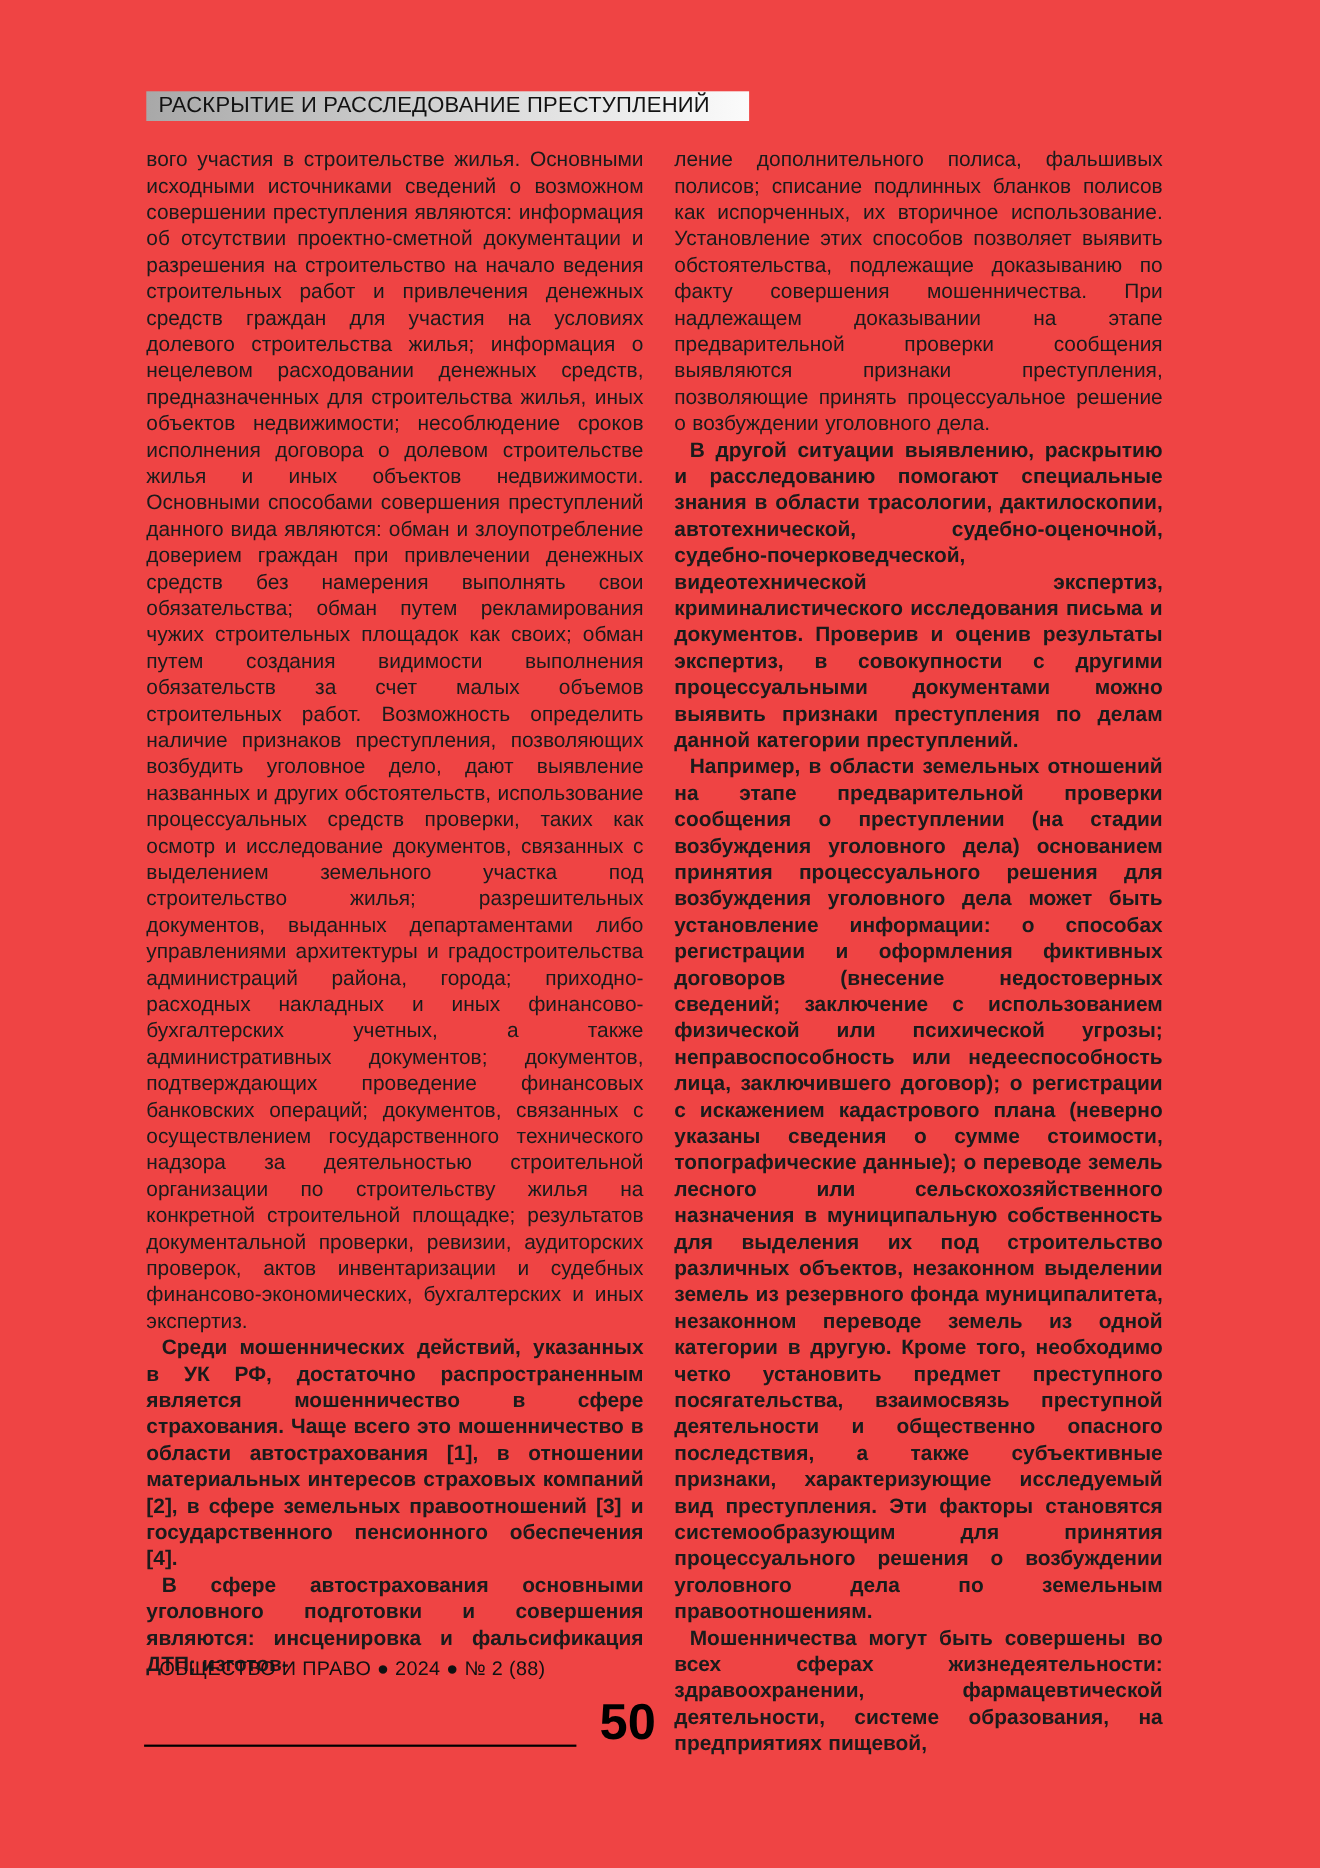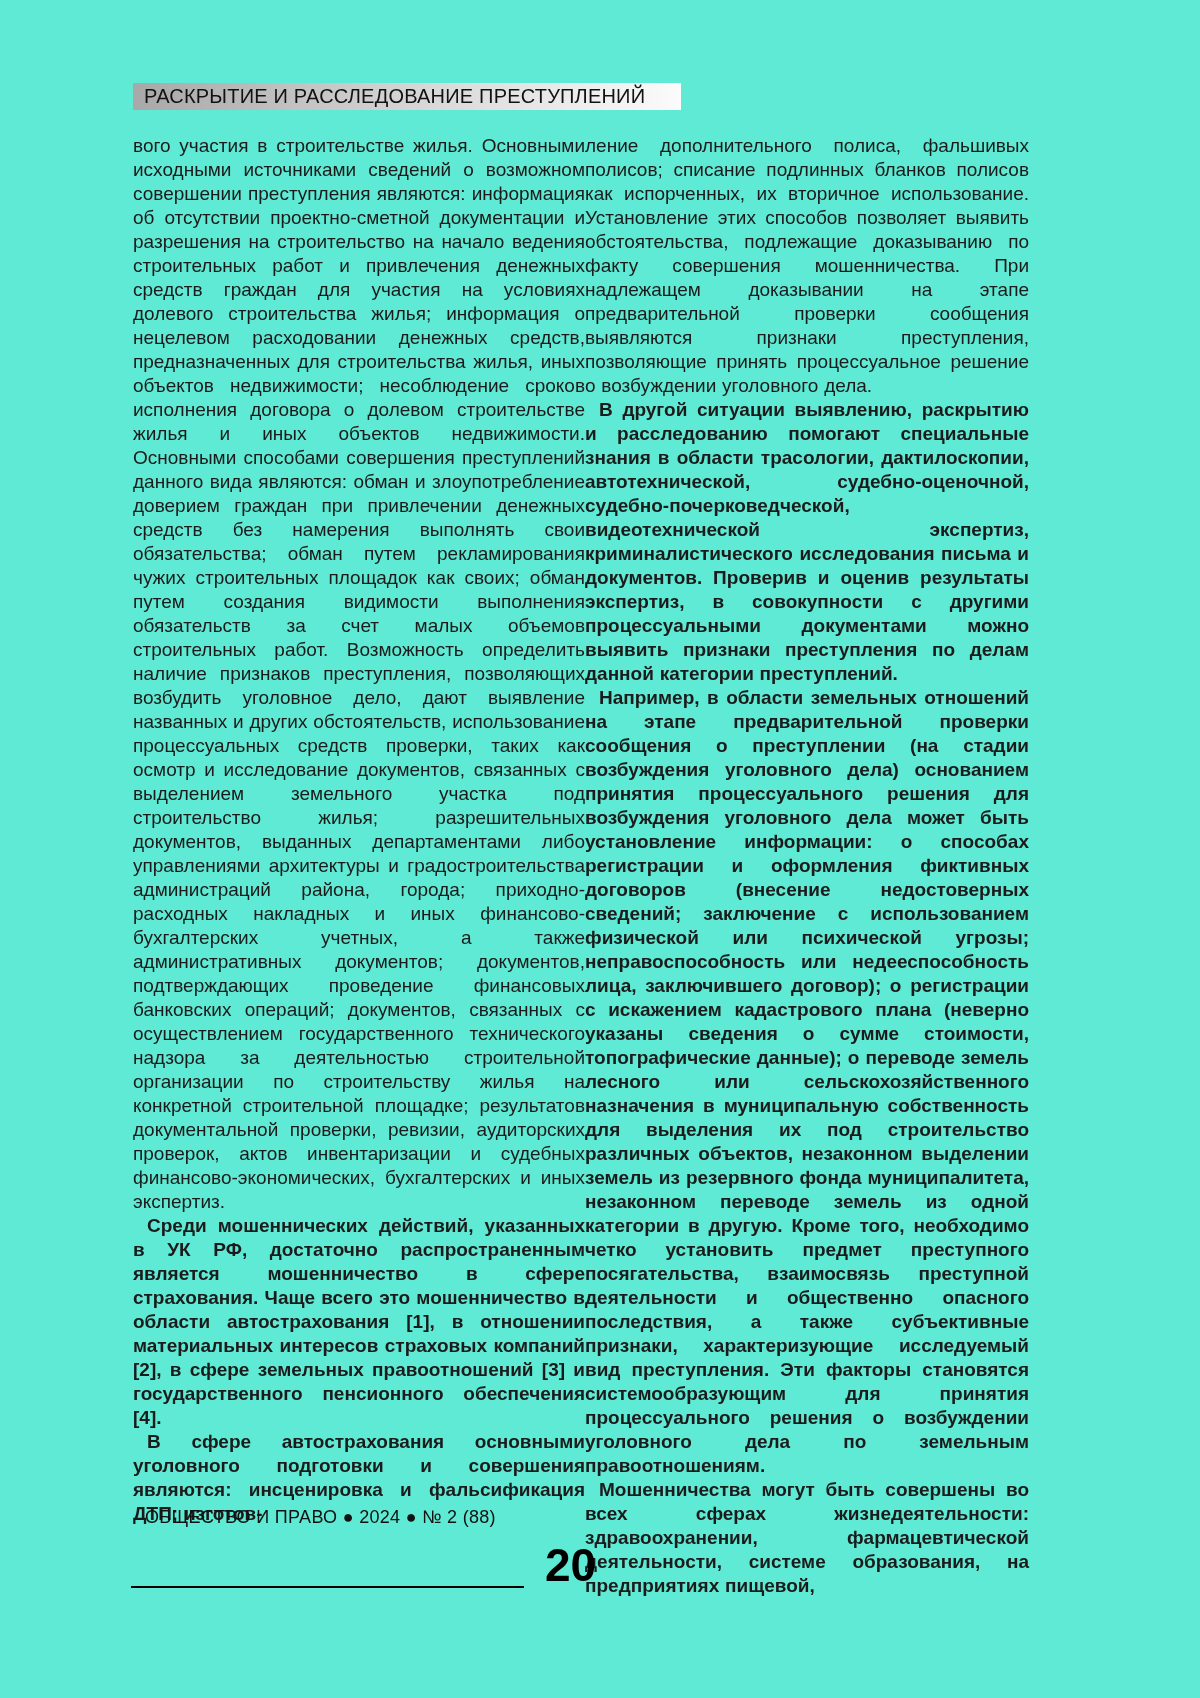--- a/index.html
+++ b/index.html
@@ -4,21 +4,21 @@
 <style>
   html, body {
     margin: 0;
     padding: 0;
     background: #ffffff;
   }
   .page {
     position: relative;
     width: 1200px;
     height: 1698px;
-    background: #5eead4;
+    background: #ef4444;
     font-family: "Liberation Sans", sans-serif;
     overflow: hidden;
   }
   .header-bar {
     position: absolute;
     left: 133px;
     top: 83px;
     width: 548px;
     height: 27px;
     background: linear-gradient(to right,
@@ -36,21 +36,21 @@
     white-space: nowrap;
   }
   .content {
     position: absolute;
     left: 133px;
     top: 134px;
     width: 924px;
     display: flex;
   }
   .col { color: var(--text, #1b1b1b); }
-  .col-left  { width: 452px; }
+  .col-left  { width: 452px; margin-right: 28px; }
   .col-right { width: 444px; }
   .col p {
     margin: 0;
     font-size: 19px;
     line-height: 24px;
     text-align: justify;
     word-spacing: 0.5px;
   }
   .col p.indent { text-indent: 14px; font-weight: bold; }
   .footer-rule {
@@ -96,19 +96,19 @@
         <p class="indent">В сфере автострахования основными уголовного подготовки и совершения являются: инсценировка и фальсификация ДТП; изготов-</p>
       </div>
     <div class="col col-right">
         <p>ление дополнительного полиса, фальшивых полисов; списание подлинных бланков полисов как испорченных, их вторичное использование. Установление этих способов позволяет выявить обстоятельства, подлежащие доказыванию по факту совершения мошенничества. При надлежащем доказывании на этапе предварительной проверки сообщения выявляются признаки преступления, позволяющие принять процессуальное решение о возбуждении уголовного дела.</p>
         <p class="indent">В другой ситуации выявлению, раскрытию и расследованию помогают специальные знания в области трасологии, дактилоскопии, автотехнической, судебно-оценочной, судебно-почерковедческой, видеотехнической экспертиз, криминалистического исследования письма и документов. Проверив и оценив результаты экспертиз, в совокупности с другими процессуальными документами можно выявить признаки преступления по делам данной категории преступлений.</p>
         <p class="indent">Например, в области земельных отношений на этапе предварительной проверки сообщения о преступлении (на стадии возбуждения уголовного дела) основанием принятия процессуального решения для возбуждения уголовного дела может быть установление информации: о способах регистрации и оформления фиктивных договоров (внесение недостоверных сведений; заключение с использованием физической или психической угрозы; неправоспособность или недееспособность лица, заключившего договор); о регистрации с искажением кадастрового плана (неверно указаны сведения о сумме стоимости, топографические данные); о переводе земель лесного или сельскохозяйственного назначения в муниципальную собственность для выделения их под строительство различных объектов, незаконном выделении земель из резервного фонда муниципалитета, незаконном переводе земель из одной категории в другую. Кроме того, необходимо четко установить предмет преступного посягательства, взаимосвязь преступной деятельности и общественно опасного последствия, а также субъективные признаки, характеризующие исследуемый вид преступления. Эти факторы становятся системообразующим для принятия процессуального решения о возбуждении уголовного дела по земельным правоотношениям.</p>
         <p class="indent">Мошенничества могут быть совершены во всех сферах жизнедеятельности: здравоохранении, фармацевтической деятельности, системе образования, на предприятиях пищевой,</p>
       </div>
   </div>
 
-  <div class="page-number">20</div>
+  <div class="page-number">50</div>
 
   <div class="footer-rule"></div>
 
   <div class="journal-footer">ОБЩЕСТВО И ПРАВО ● 2024 ● № 2 (88)</div>
 
 </div>
 
 </body></html>

